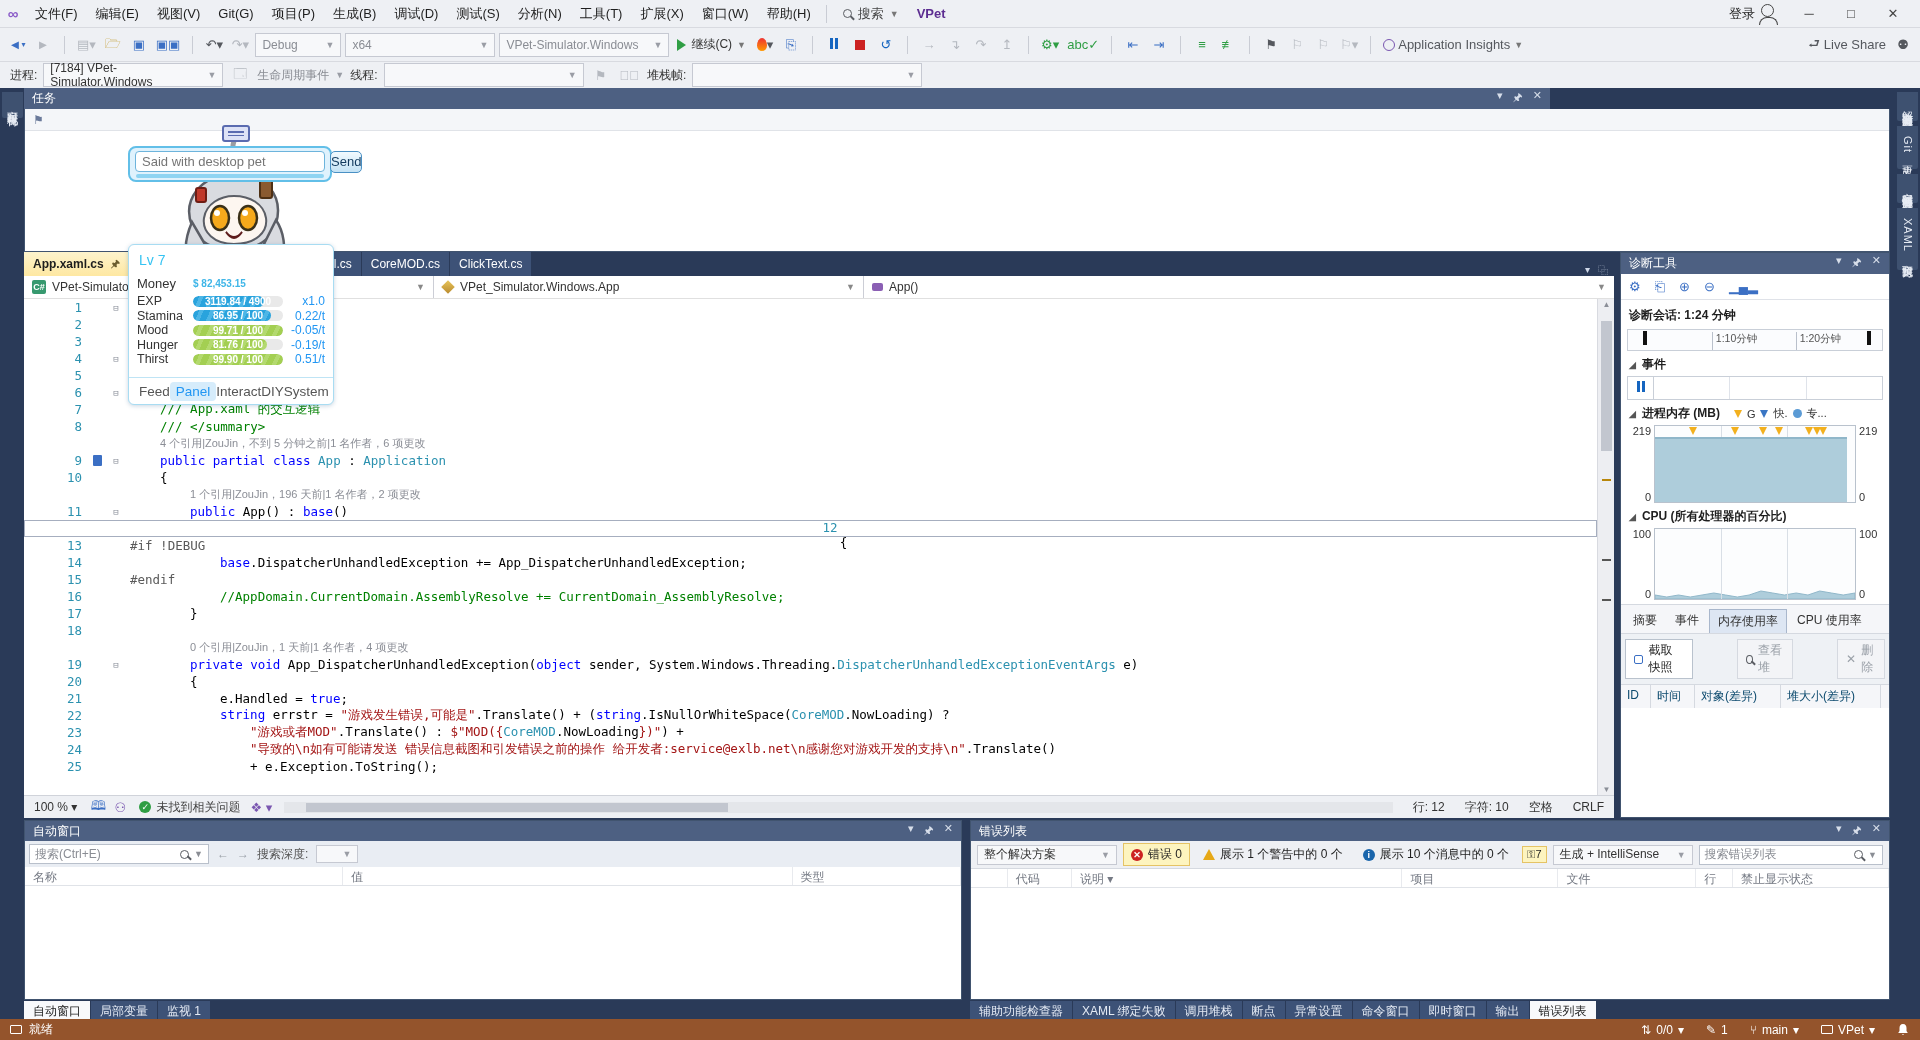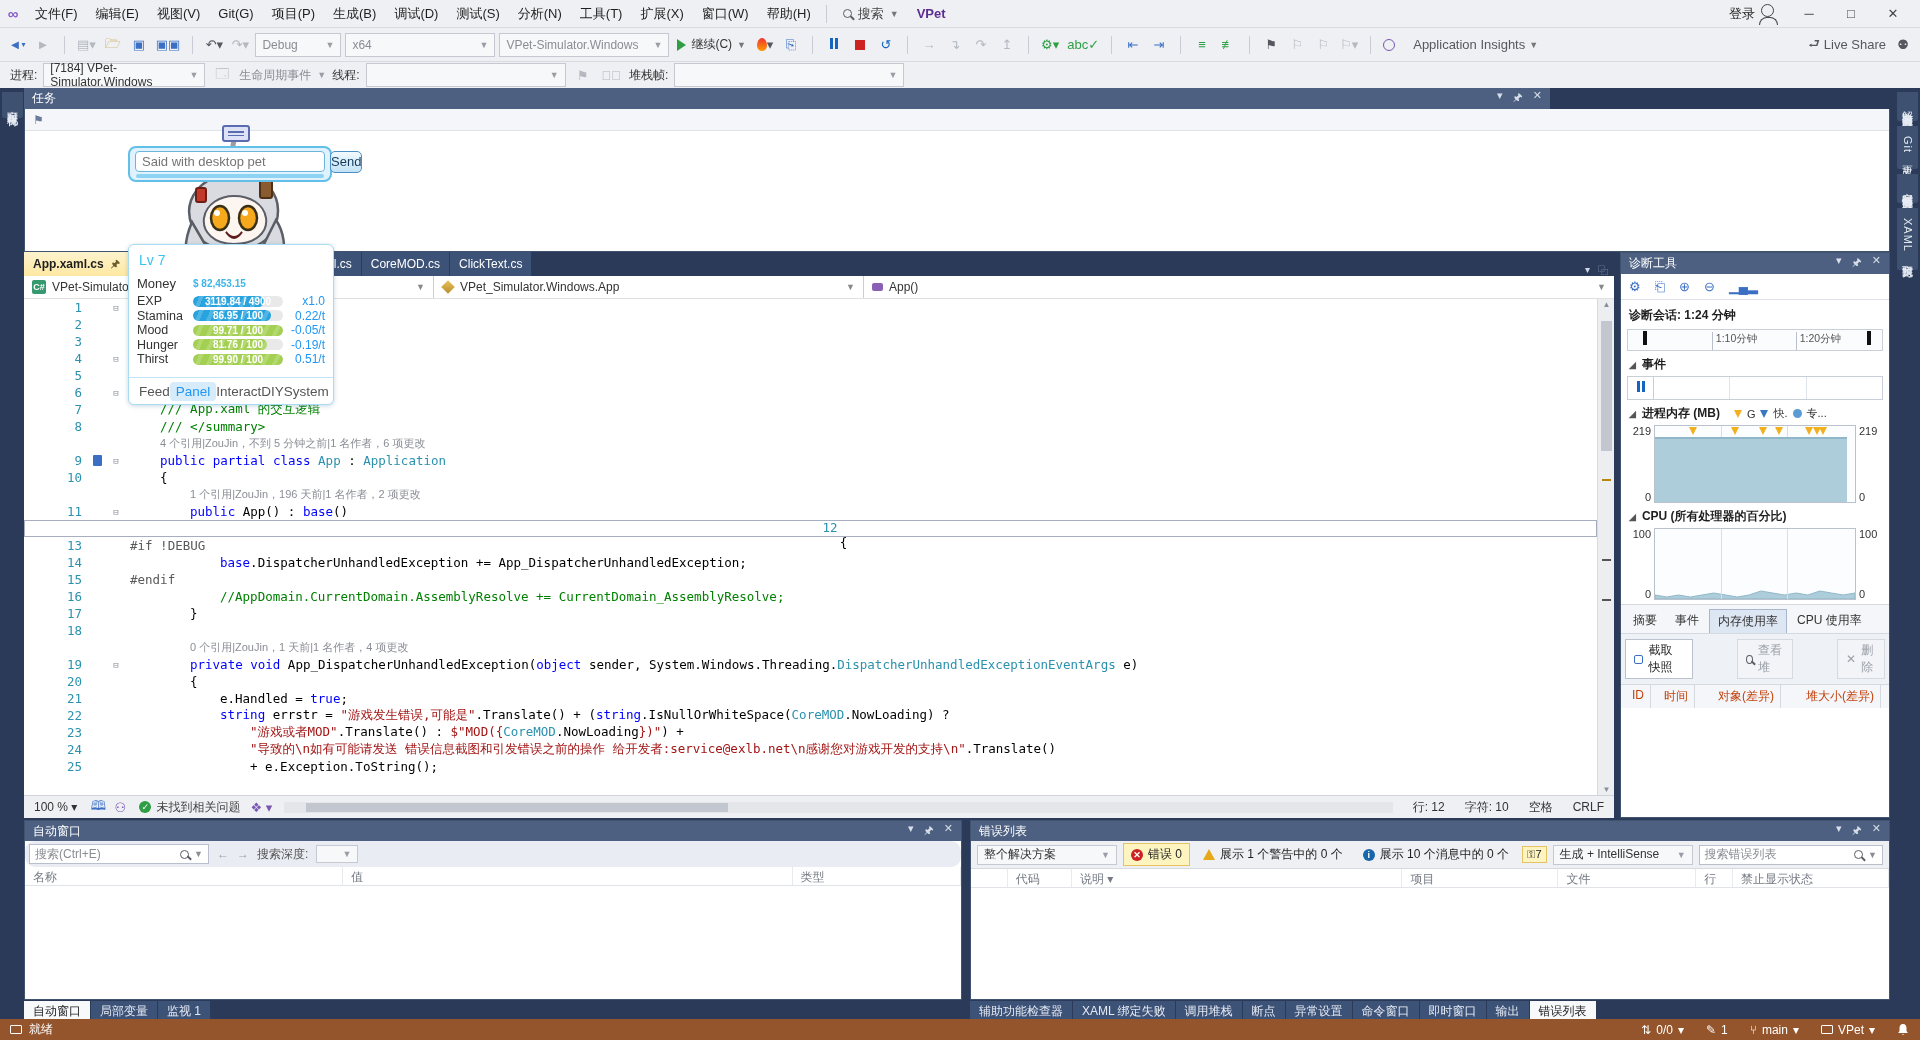--- a/index.html
+++ b/index.html
@@ -117,29 +117,29 @@
   .grid-v { position:absolute; top:0; bottom:0; width:1px; background:#d9dfe6; }
   .mem-fill { position:absolute; left:0; right:8px; bottom:0; background:#aecddb; border-top:2px solid #8fb6c9; }
   .mk { position:absolute; top:1px; }
   #diag-tabs { display:flex; gap:2px; border-top:1px solid #d5d9e0; background:#f5f6f9; padding:4px 4px 0 4px; font-size:12px; }
   .diag-tab { padding:3px 8px; color:#333; }
   .diag-tab.active { background:#dde6f3; border:1px solid #a9b7cc; border-bottom:none; }
   #snap-row { display:flex; gap:6px; padding:5px 4px; background:#eef1f5; border-top:1px solid #d5d9e0; font-size:12px; align-items:center; }
   .snap-btn { display:flex; gap:5px; align-items:center; padding:2px 8px; border:1px solid #b9c2cd; background:#fff; color:#1e1e1e; }
   .snap-btn.dis { color:#9aa0a8; border-color:#d5d9e0; background:#f3f4f7;margin-left:38px; }
   .cam { width:12px; height:9px; border:1.4px solid #3b6fc4; border-radius:2px; position:relative; }
-  #diag-cols { display:flex; background:#f5f6f9; border-top:1px solid #d5d9e0; font-size:12px; color:#c2410c;text-align:right; }
+  #diag-cols { display:flex; background:#f5f6f9; border-top:1px solid #d5d9e0; font-size:12px; color:#0c4a6e; }
   #diag-cols div { padding:3px 6px; border-right:1px solid #d5d9e0; }
 
   
   .bpanel { position:absolute; background:#fff; border:1px solid #41546f; display:flex; flex-direction:column; }
   #autos { left:24px; top:820px; width:938px; height:180px; }
   #errors { left:970px; top:820px; width:920px; height:180px; }
   .bpanel .panel-title { height:20px; flex:none; }
-  #autos-search { height:26px; background:#e9edf3; display:flex; align-items:center; gap:8px; padding:0 4px;border-radius:10px; }
+  #autos-search { height:26px; background:#e9edf3; display:flex; align-items:center; gap:8px; padding:0 4px; }
   .searchbox { height:20px; background:#fff; border:1px solid #b9c0cb; display:flex; align-items:center; padding:0 5px; gap:5px; color:#8a8d94; }
   .colhdr { display:flex; height:19px; border-bottom:1px solid #e0e3e8; color:#757a84; font-size:12px; background:#fff; }
   .colhdr div { border-right:1px solid #e8eaee; padding:2px 8px; }
   #err-toolbar { height:28px; display:flex; align-items:center; gap:6px; padding:0 6px; background:#eef0f4; font-size:12px; border-bottom:1px solid #d5d9e0; }
   .toggle { display:flex; align-items:center; gap:5px; padding:2px 7px; color:#1e1e1e; }
   .toggle.sel { background:#fdf4bf; border:1px solid #e5c365; }
   .err-ico { width:12px; height:12px; border-radius:50%; background:#c22; color:#fff; font-size:9px; line-height:12px; text-align:center; font-weight:bold; }
   .warn-ico { width:0; height:0; border-left:6px solid transparent; border-right:6px solid transparent; border-bottom:11px solid #e6a817; position:relative; }
   .info-ico { width:12px; height:12px; border-radius:50%; background:#1a66ac; color:#fff; font-size:9px; line-height:12px; text-align:center; font-weight:bold; }
   .key-ico { padding:1px 4px; background:#fdf4bf; border:1px solid #e5c365; font-size:11px; }
@@ -279,31 +279,31 @@
     <span class="tbtn" style="color:#2f9e44">≡</span>
     <span class="tbtn" style="color:#2f9e44">≢</span>
     <span class="tb-sep"></span>
     <span class="tbtn">⚑</span>
     <span class="tbtn dim">⚐</span>
     <span class="tbtn dim">⚐</span>
     <span class="tbtn dim">⚐▾</span>
     <span class="tb-sep"></span>
     <span class="tbtn">
       <span class="ai-bulb"></span>
-      <span style="margin-left:18px">Application Insights</span>
+      <span style="margin-left:3px">Application Insights</span>
       <span style="font-size:9px;color:#777;margin-left:4px">▼</span>
     </span>
     <span style="margin-left:auto"></span>
     <span class="tbtn">⮐ <span style="margin-left:4px">Live Share</span></span>
     <span class="tbtn">⚉</span>
   </div>
 
   <div id="debugbar">
     <span>进程:</span>
-    <span class="combo en" style="width:162px">
+    <span class="combo en" style="width:180px">
         <span>[7184] VPet-Simulator.Windows</span>
         <span class="caret">▼</span>
       </span>
     <span class="tbtn dim">🗔</span>
     <span style="color:#8a8d94">生命周期事件</span>
     <span style="font-size:9px;color:#9a9da5">▼</span>
     <span>线程:</span>
     <span class="combo" style="width:200px">
         <span></span>
         <span class="caret">▼</span>

